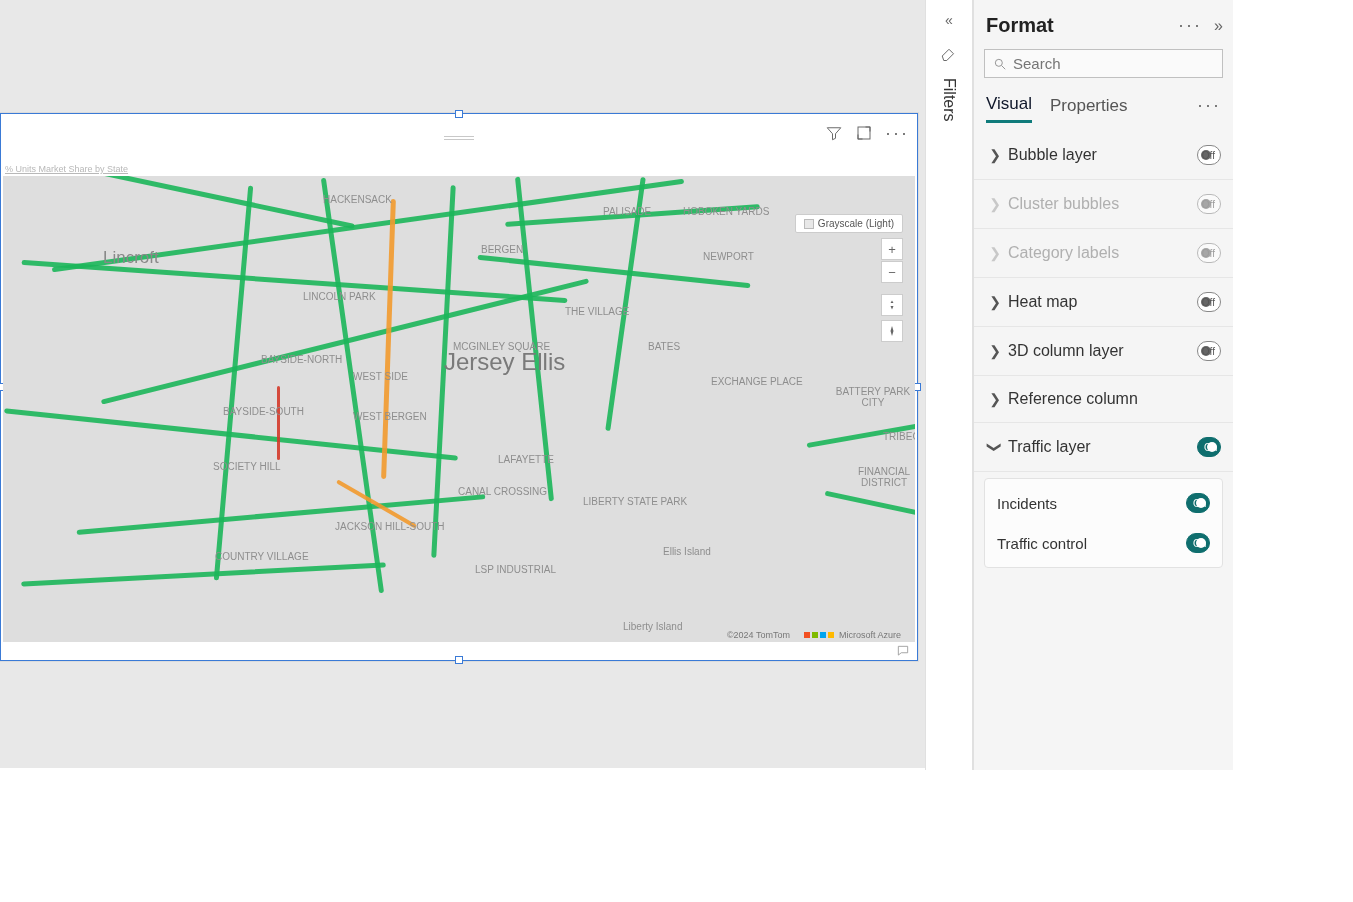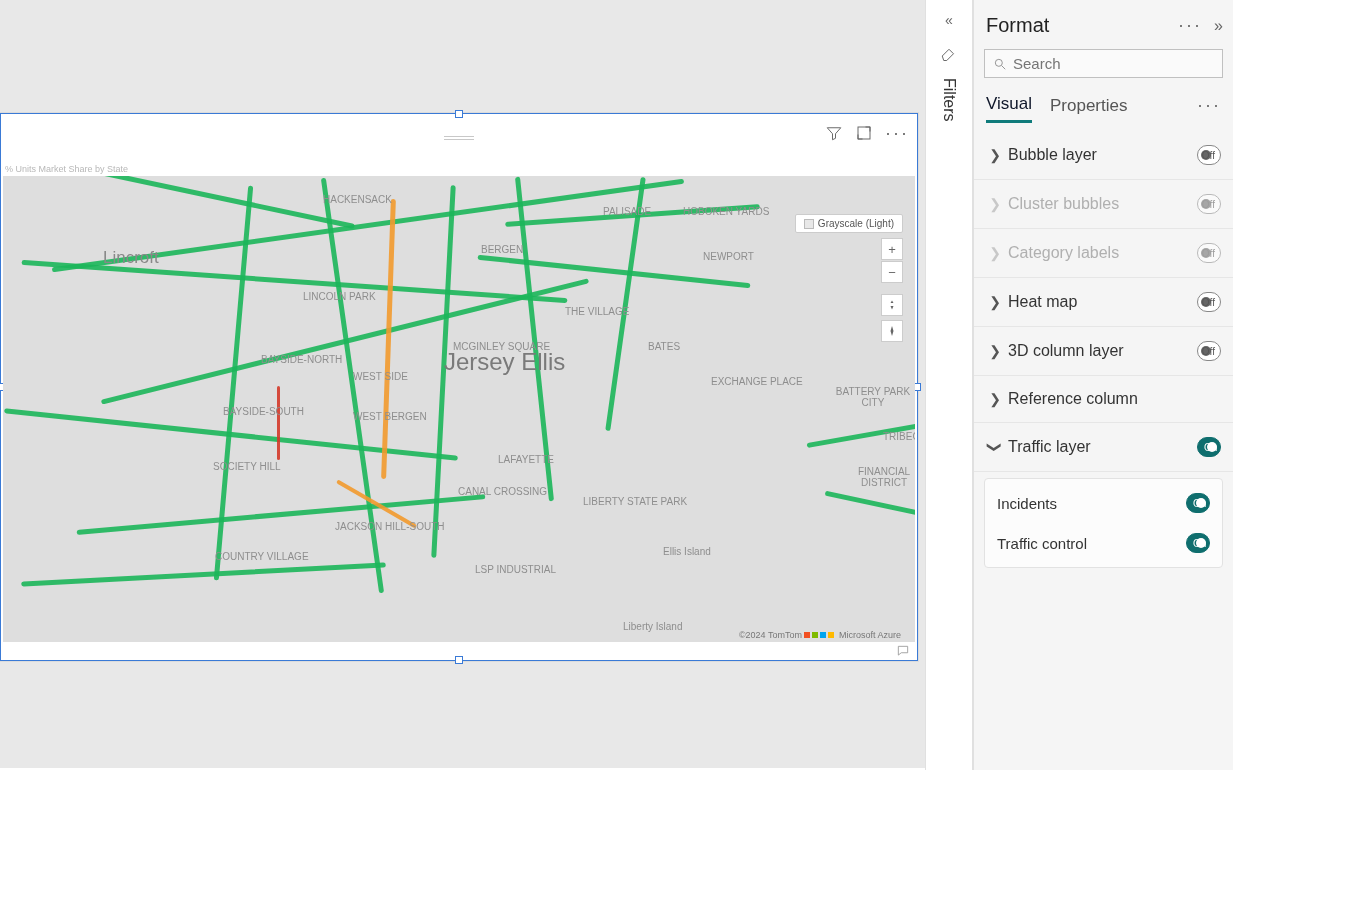--- a/index.html
+++ b/index.html
@@ -45,20 +45,21 @@
     color: #666;
   }
   .visual-icons svg { width: 18px; height: 18px; fill: none; stroke: #666; stroke-width: 1.3; }
   .visual-icons .dots { font-size: 18px; letter-spacing: 2px; color:#666; line-height:1; }
   .visual-title {
     position: absolute;
     left: 4px; top: 48px;
     font-size: 9px;
     color: #b8b8b8;
     padding: 2px 0;
+    text-decoration: underline;
   }
   .map-area {
     position: absolute;
     left: 2px; right: 2px;
     top: 62px; bottom: 18px;
     background: #dedede;
     overflow: hidden;
   }
   
   .roads { position:absolute; inset:0; }
@@ -102,21 +103,21 @@
   }
   .map-ctrl.plus { top: 62px; }
   .map-ctrl.minus { top: 85px; }
   .map-ctrl.pitch { top: 118px; }
   .map-ctrl.compass { top: 144px; }
   .attribution {
     position: absolute;
     right: 14px; bottom: 2px;
     font-size: 9px;
     color: #777;
-    display: flex; gap: 2px; align-items: center;
+    display: flex; gap: 14px; align-items: center;
   }
   .ms-logo { display:inline-flex; gap:2px; align-items:center; }
   .ms-logo .sq { width:6px; height:6px; }
   .resize-handle {
     position:absolute; width:8px; height:8px;
     background:#fff; border:1px solid #3a7ad6;
   }
   .rh-top { top:-4px; left:50%; transform:translateX(-50%);}
   .rh-left { left:-4px; top:50%; transform:translateY(-50%);}
   .rh-right { right:-4px; top:50%; transform:translateY(-50%);}
@@ -155,21 +156,21 @@
     border-left:1px solid #e0e0e0;
     display:flex; flex-direction:column;
   }
   .format-header {
     display:flex; align-items:center;
     padding: 14px 10px 8px 12px;
     gap: 8px;
   }
   .format-header .title {
     font-size: 20px; color:#222; flex:1;
-    font-weight:400;
+    font-weight:700;
   }
   .format-header .dots { font-size:18px; color:#666; letter-spacing:2px; padding:0 4px; }
   .format-header .expand { font-size:16px; color:#666; }
   .search-box {
     margin: 4px 10px 10px 10px;
     border:1px solid #c0c0c0;
     background:#fafafa;
     display:flex; align-items:center;
     padding: 5px 8px;
     gap:6px;

